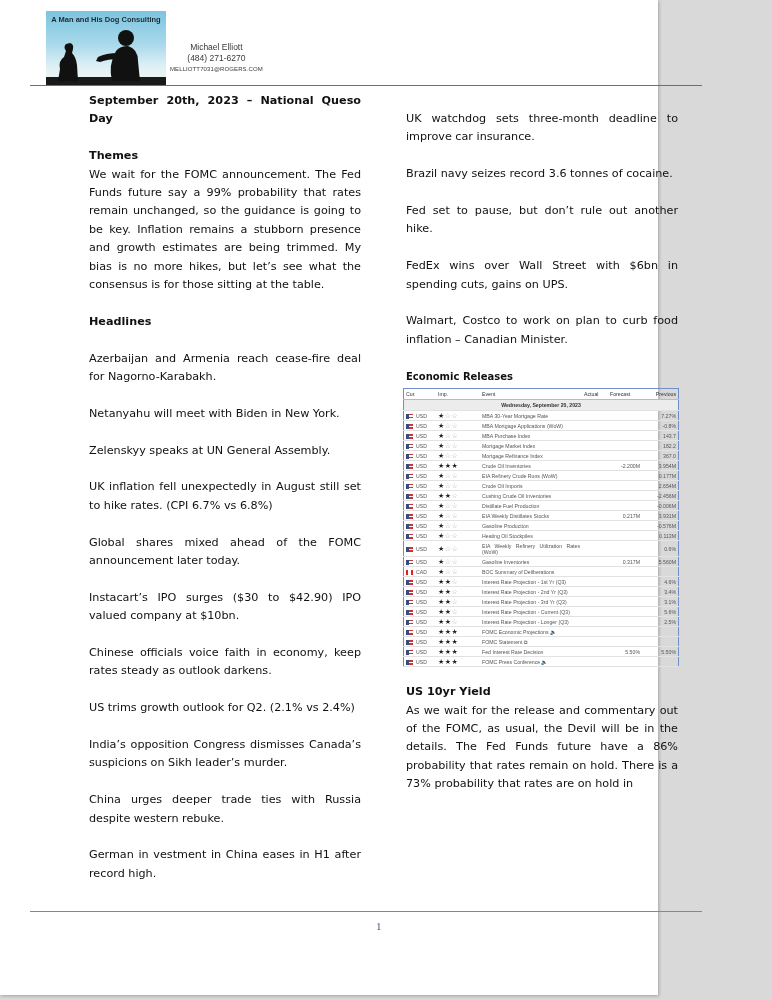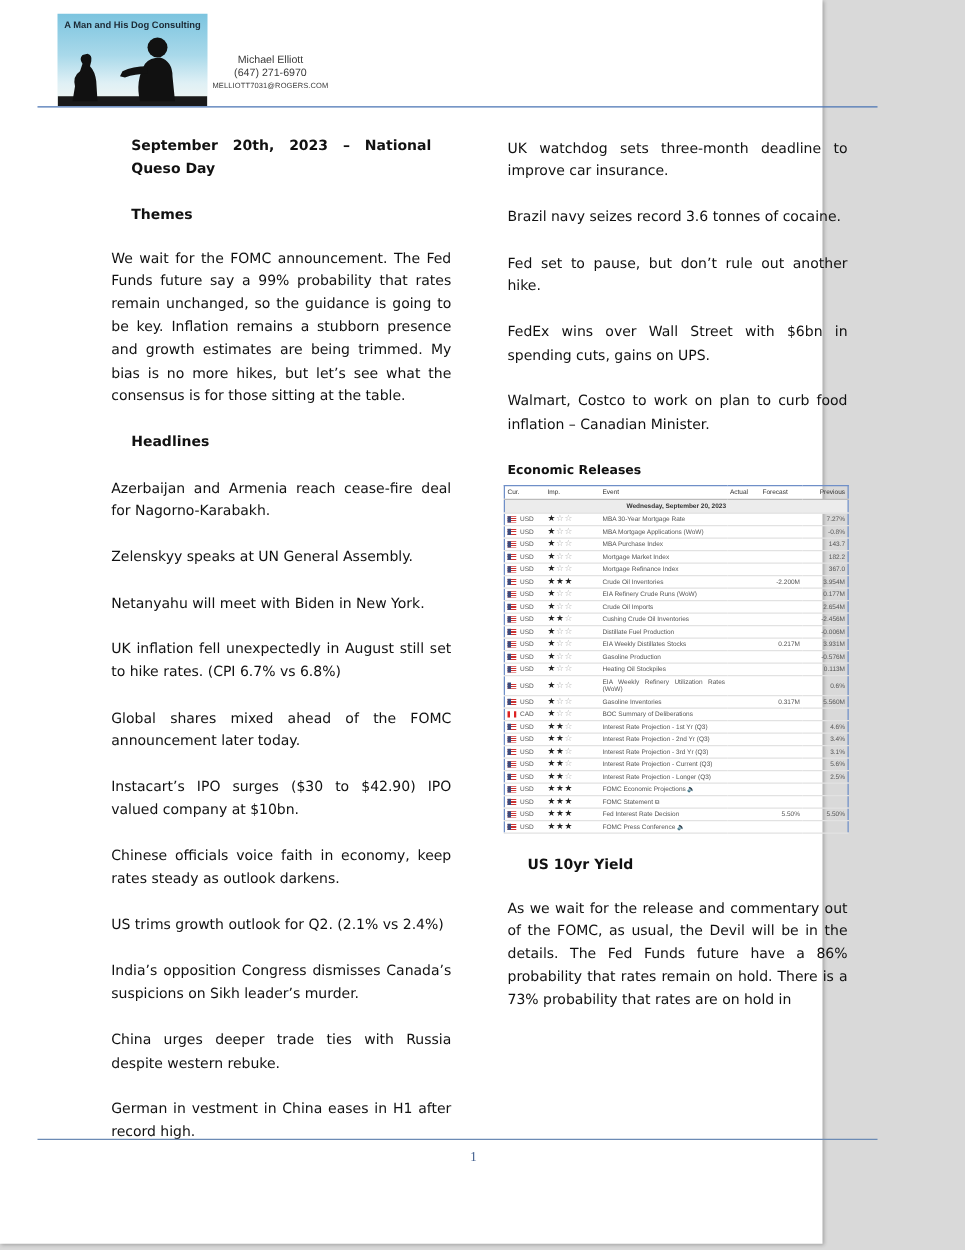--- a/index.html
+++ b/index.html
@@ -47,21 +47,21 @@
   
   .col {
     position: absolute; top: 92px; width: 272px;
     font-family: "DejaVu Sans", sans-serif;
     font-size: 11.2px; line-height: 18.4px; color: #111;
     text-align: justify;
   }
   .col.left { left: 89px; }
   .col.right { left: 406px; top: 110px; }
   .col p { margin: 0 0 18.4px 0; }
-  .col .h { font-weight: bold; margin: 16px; }
+  .col .h { font-weight: bold; margin: 0; }
   .col .h.gap { margin-bottom: 18.4px; }
 
   
   .econ-title { font-weight: bold; font-size: 10px; margin: 0 0 2px 0; }
   .econ {
     width: 276px; border: 1.5px solid #6f8fc8; border-collapse: collapse;
     font-family: "Liberation Sans", sans-serif; font-size: 5.2px; color: #555;
     line-height: 6.2px; margin-left: -3px;
   }
   .econ th { font-weight: normal; text-align: left; color: #333; padding: 2px 2px; border-bottom: 1px solid #bbb; }
@@ -87,33 +87,33 @@
 
       <circle cx="80" cy="27" r="8" fill="#111"></circle>
       <path d="M66 70 Q62 54 70 40 Q74 35 82 35 Q92 38 92 50 L94 70 Z" fill="#111"></path>
       <path d="M72 42 Q60 42 52 46 L50 50 L54 51 Q62 48 72 48 Z" fill="#111"></path>
     </svg>
     <div class="logo-title">A Man and His Dog Consulting</div>
   </div>
 
   <div class="contact">
     <div>Michael Elliott</div>
-    <div>(647) 271-6970</div>
+    <div>(484) 271-6270</div>
     <div class="email">MELLIOTT7031@ROGERS.COM</div>
   </div>
   <div class="header-rule"></div>
 
   <div class="col left">
     <p class="h gap">September 20th, 2023 – National Queso Day</p>
     <p class="h">Themes</p>
     <p>We wait for the FOMC announcement. The Fed Funds future say a 99% probability that rates remain unchanged, so the guidance is going to be key. Inflation remains a stubborn presence and growth estimates are being trimmed. My bias is no more hikes, but let’s see what the consensus is for those sitting at the table.</p>
     <p class="h gap">Headlines</p>
     <p>Azerbaijan and Armenia reach cease-fire deal for Nagorno-Karabakh.</p>
+    <p>Netanyahu will meet with Biden in New York.</p>
     <p>Zelenskyy speaks at UN General Assembly.</p>
-    <p>Netanyahu will meet with Biden in New York.</p>
     <p>UK inflation fell unexpectedly in August still set to hike rates. (CPI 6.7% vs 6.8%)</p>
     <p>Global shares mixed ahead of the FOMC announcement later today.</p>
     <p>Instacart’s IPO surges ($30 to $42.90) IPO valued company at $10bn.</p>
     <p>Chinese officials voice faith in economy, keep rates steady as outlook darkens.</p>
     <p>US trims growth outlook for Q2. (2.1% vs 2.4%)</p>
     <p>India’s opposition Congress dismisses Canada’s suspicions on Sikh leader’s murder.</p>
     <p>China urges deeper trade ties with Russia despite western rebuke.</p>
     <p>German in vestment in China eases in H1 after record high.</p>
   </div>
 

